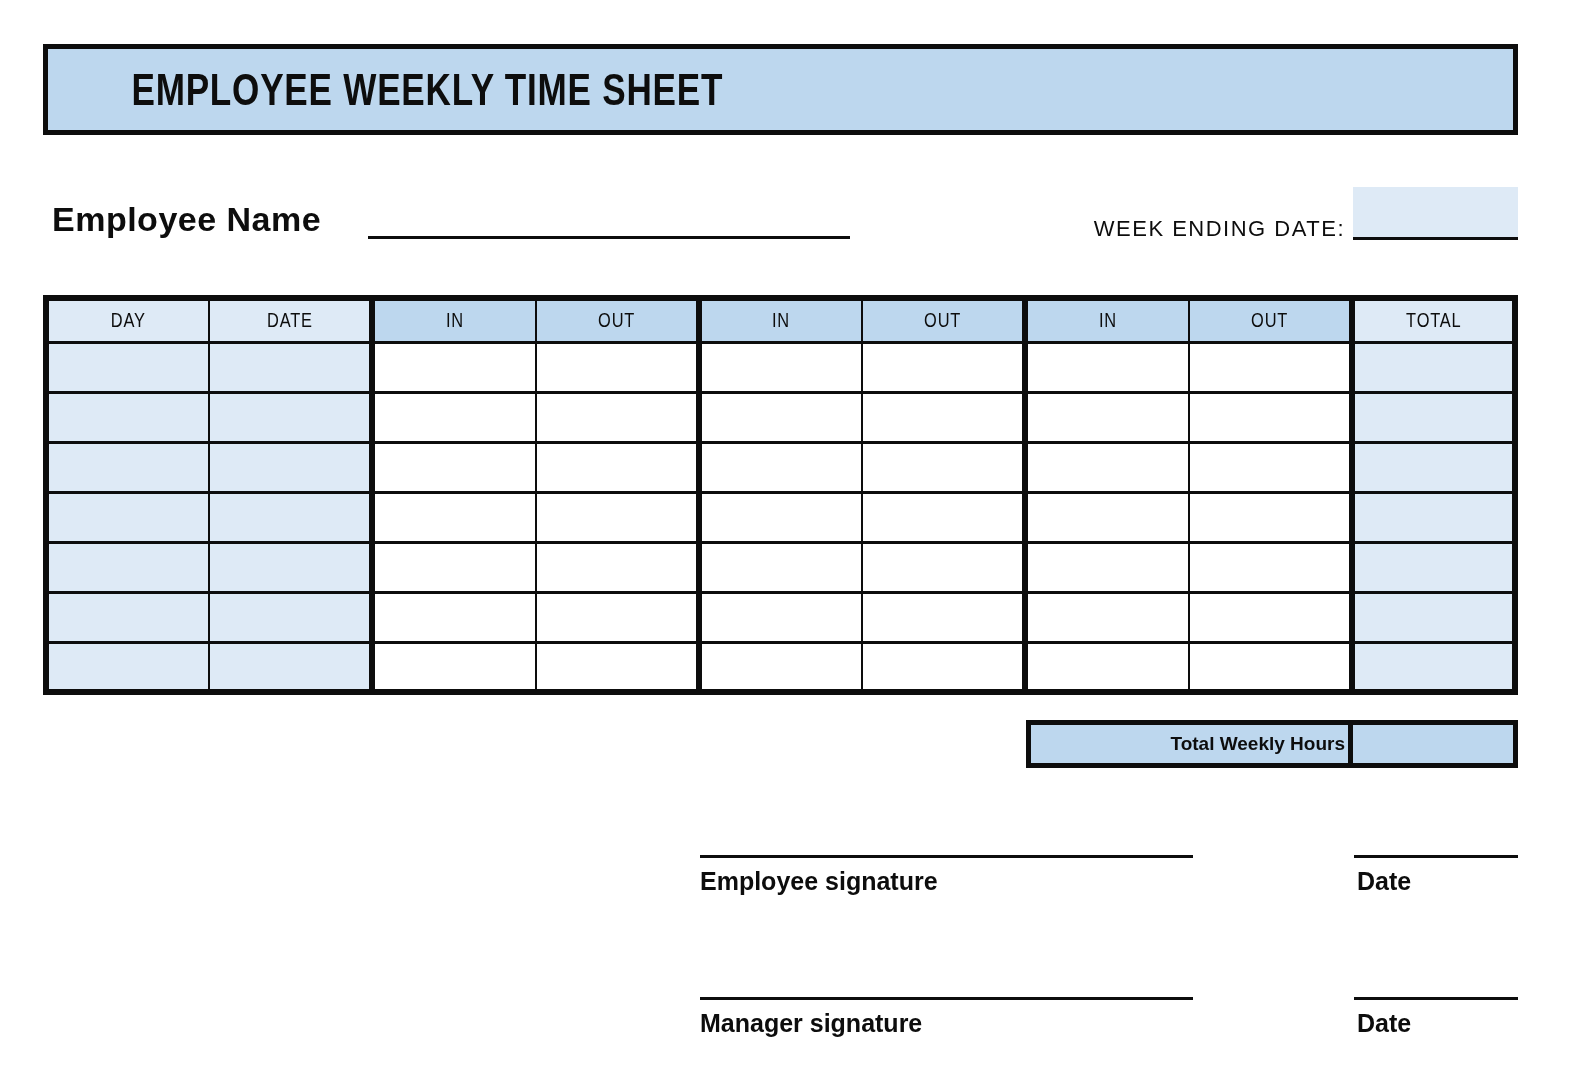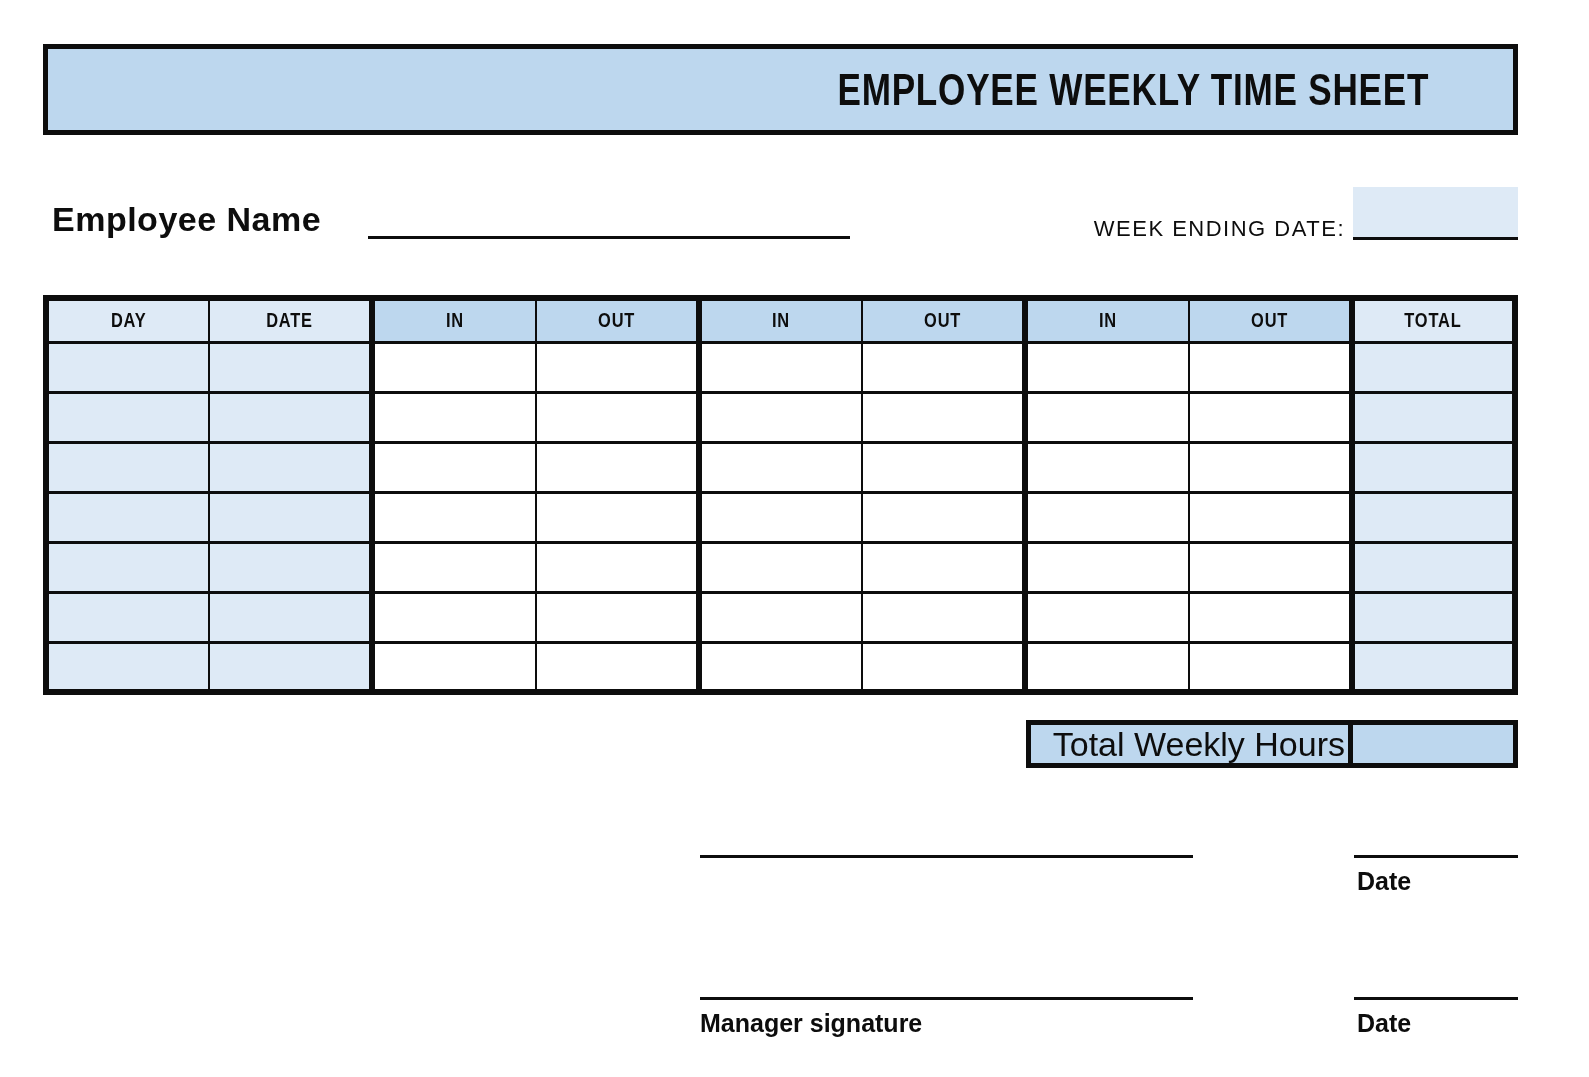--- a/index.html
+++ b/index.html
@@ -13,21 +13,21 @@
     font-family:"Liberation Sans", sans-serif;color:var(--ink);
     position:relative;overflow:hidden;
   }
   .page{position:absolute;inset:0;}
 
   
   .titlebar{
     position:absolute;left:43px;top:44px;width:1475px;height:91px;
     box-sizing:border-box;background:var(--header-blue);
     border:5px solid var(--ink);
-    display:flex;align-items:center;justify-content:flex-end;
+    display:flex;align-items:center;justify-content:flex-start;
   }
   .title-text{
     font-weight:bold;font-size:45px;letter-spacing:1px;
     transform:scaleX(0.78);transform-origin:center;white-space:nowrap;
   }
 
   
   .emp-label{position:absolute;left:52px;top:200px;font-size:34px;font-weight:bold;letter-spacing:0.5px;}
   .emp-line{position:absolute;left:368px;top:236px;width:482px;height:3px;background:var(--ink);}
   .week-label{position:absolute;right:244px;top:200px;font-size:22px;letter-spacing:1.5px;font-weight:normal;margin-top:16px;}
@@ -40,37 +40,37 @@
   
   table.sheet{
     position:absolute;left:43px;top:295px;width:1475px;
     border-collapse:collapse;table-layout:fixed;
     border:6px solid var(--ink);
   }
   .sheet th,.sheet td{
     border:2px solid var(--ink);border-bottom-width:3px;
     padding:0;box-sizing:border-box;
   }
-  .sheet th{height:44px;background:var(--header-blue);font-size:20px;font-weight:bold;text-align:center;}
+  .sheet th{height:44px;background:var(--header-blue);font-size:20px;font-weight:normal;text-align:center;}
   .sheet td{height:50px;}
   .sheet .gl{border-left-width:6px;}
   .sheet .c-day,.sheet .c-date,.sheet .c-total{background:var(--light-blue);}
   .sheet td.c-inout{background:#ffffff;}
   .hdr-text{display:inline-block;transform:scaleX(0.82);letter-spacing:1px;white-space:nowrap;}
 
   
   .total-row{
     position:absolute;left:1026px;top:720px;width:492px;height:48px;
     box-sizing:border-box;border:5px solid var(--ink);
     background:var(--header-blue);display:flex;
   }
   .total-label{
     width:322px;box-sizing:border-box;border-right:5px solid var(--ink);
     display:flex;align-items:center;justify-content:flex-end;
-    font-size:34px;font-weight:normal;padding-right:3px;white-space:nowrap;
+    font-size:19px;font-weight:bold;padding-right:3px;white-space:nowrap;
   }
   .total-value{flex:1;}
 
   
   .sig-line{position:absolute;height:3px;background:var(--ink);}
   .line-emp-sig{left:700px;top:855px;width:493px;}
   .line-emp-date{left:1354px;top:855px;width:164px;}
   .line-mgr-sig{left:700px;top:997px;width:493px;}
   .line-mgr-date{left:1354px;top:997px;width:164px;}
   .sig-label{position:absolute;font-size:25px;font-weight:bold;white-space:nowrap;}
@@ -188,20 +188,21 @@
         </tr>
       </tbody>
   </table>
 
   <div class="total-row">
     <div class="total-label">Total Weekly Hours</div>
     <div class="total-value"></div>
   </div>
 
   <div class="sig-line line-emp-sig"></div>
+  <div class="sig-label lab-emp-sig">Employee signature</div>
   <div class="sig-line line-emp-date"></div>
   <div class="sig-label lab-emp-date">Date</div>
 
   <div class="sig-line line-mgr-sig"></div>
   <div class="sig-label lab-mgr-sig">Manager signature</div>
   <div class="sig-line line-mgr-date"></div>
   <div class="sig-label lab-mgr-date">Date</div>
 
 </div>
 

